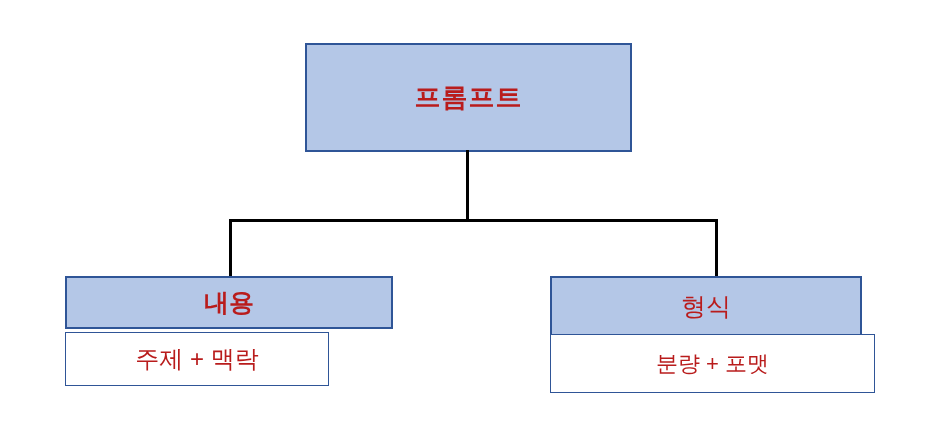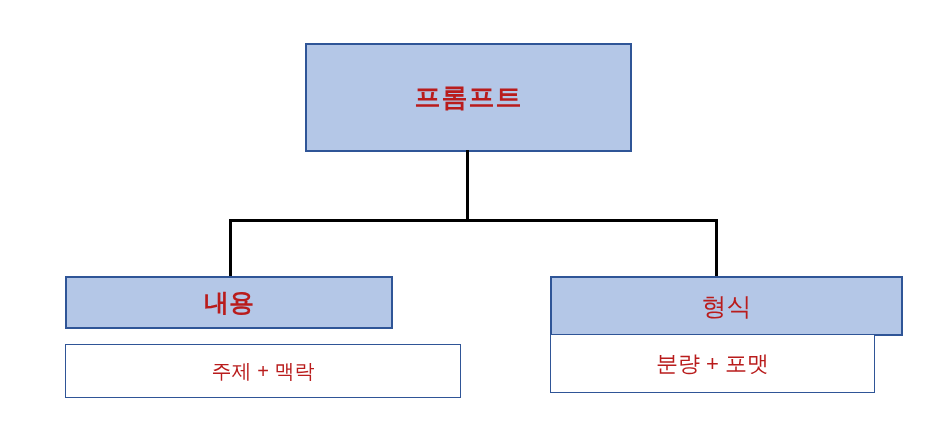--- a/index.html
+++ b/index.html
@@ -38,25 +38,25 @@
     background: var(--connector, #000000);
   }
   .stem-root   { left: 466px; top: 150px; width: 3px;  height: 71px; }
   .rail        { left: 229px; top: 219px; width: 489px; height: 3px; }
   .drop-left   { left: 229px; top: 219px; width: 3px;  height: 57px; }
   .drop-right  { left: 715px; top: 219px; width: 3px;  height: 57px; }
 
   
   .hdr-content  { left: 65px;  top: 276px; width: 328px; height: 53px;
                   font-size: 25px; font-weight: 700; }
-  .body-content { left: 65px;  top: 344px; width: 396px; height: 54px;
-                  font-size: 20px; font-weight: 400; }
+  .body-content { left: 65px;  top: 332px; width: 264px; height: 54px;
+                  font-size: 24px; font-weight: 400; }
 
   
-  .hdr-format   { left: 550px; top: 276px; width: 353px; height: 60px;
+  .hdr-format   { left: 550px; top: 276px; width: 312px; height: 60px;
                   font-size: 25px; font-weight: 400; }
   .body-format  { left: 550px; top: 334px; width: 325px; height: 59px;
                   font-size: 22px; font-weight: 400; }
 
   .label { display: inline-block; text-align: center; }
 </style>
 </head>
 <body>
 
 <div class="canvas">

